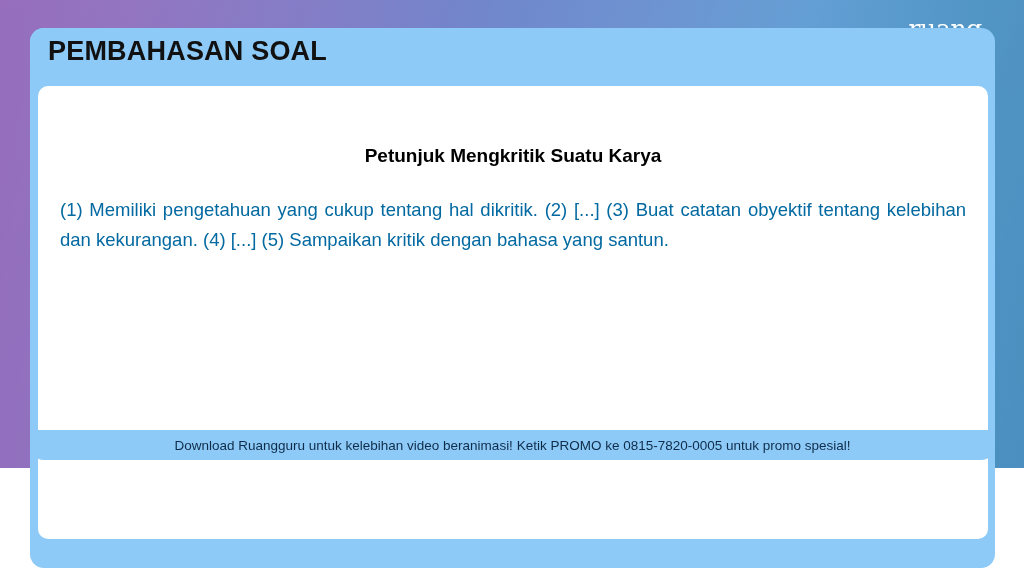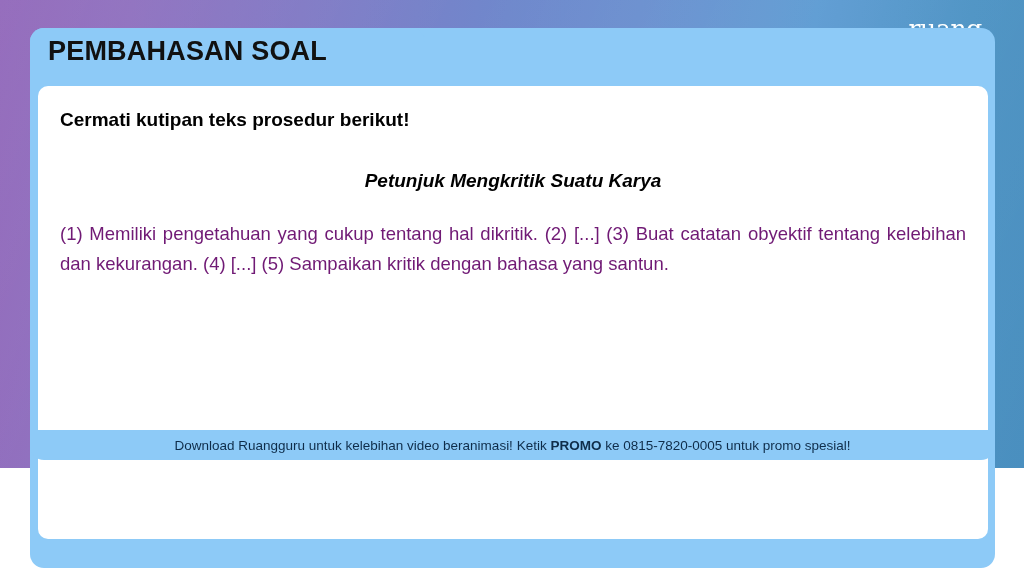--- a/index.html
+++ b/index.html
@@ -145,26 +145,25 @@
     line-height: 1.3;
   }
 
   .doc-title {
     font-size: 19px;
     font-weight: bold;
     color: #000000;
     text-align: center;
     margin: 36px 0 0 0;
     line-height: 1.3;
-    font-style: italic;
   }
 
   .body-text {
     font-size: 18.5px;
-    color: #701a75;
+    color: #0369a1;
     text-align: justify;
     text-justify: inter-word;
     line-height: 1.62;
     margin: 26px 0 4px 0;
   }
 
   
   .footer {
     position: absolute;
     left: 30px;
@@ -176,21 +175,21 @@
     display: flex;
     align-items: center;
     justify-content: center;
     box-sizing: border-box;
   }
   .footer-text {
     font-size: 13.5px;
     color: #0f2d4a;
     white-space: nowrap;
   }
-  .footer-text b { font-weight: bold; }
+  .footer-text b { font-weight: normal; }
 </style>
 </head>
 <body>
 
 <div class="slide">
 
   <div class="sheen"></div>
 
   <div class="logo">
     <span class="logo-line1">ruang</span>
@@ -202,21 +201,20 @@
 
   <div class="tab-back-2"></div>
   <div class="tab-back-1"></div>
 
   <div class="panel"></div>
   <div class="tab-front"></div>
 
   <div class="panel-title">PEMBAHASAN SOAL</div>
 
   <div class="card">
-    <p class="lead">Cermati kutipan teks prosedur berikut!</p>
     <p class="doc-title">Petunjuk Mengkritik Suatu Karya</p>
     <p class="body-text">(1) Memiliki pengetahuan yang cukup tentang hal dikritik. (2) [...] (3) Buat catatan obyektif tentang kelebihan dan kekurangan. (4) [...] (5) Sampaikan kritik dengan bahasa yang santun.</p>
   </div>
 
   <div class="footer">
     <div class="footer-text"><span>Download Ruangguru untuk kelebihan video beranimasi! Ketik </span><b>PROMO</b><span> ke 0815-7820-0005 untuk promo spesial!</span></div>
   </div>
 
 </div>
 

